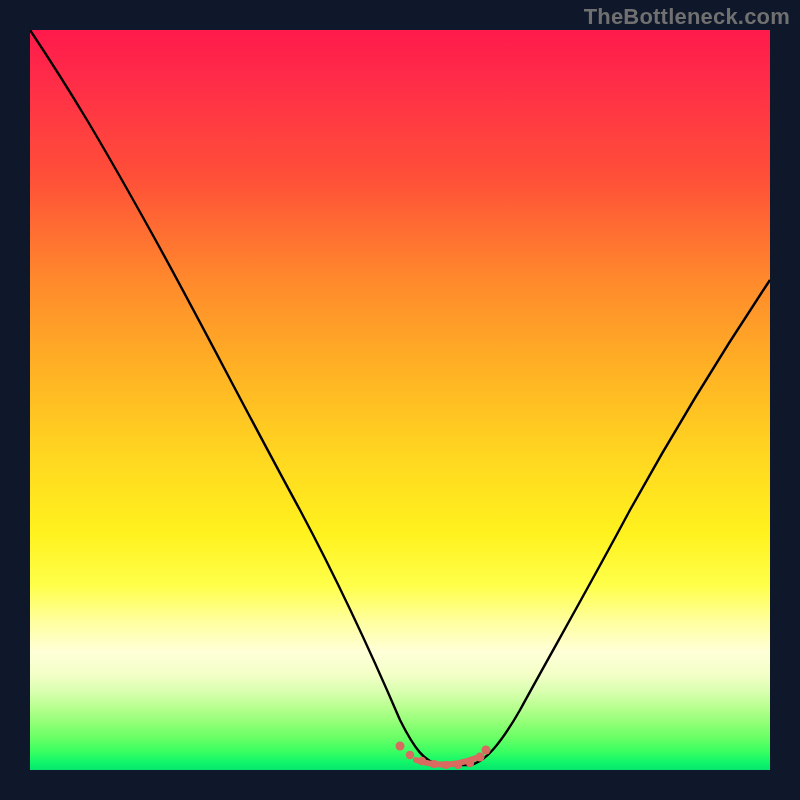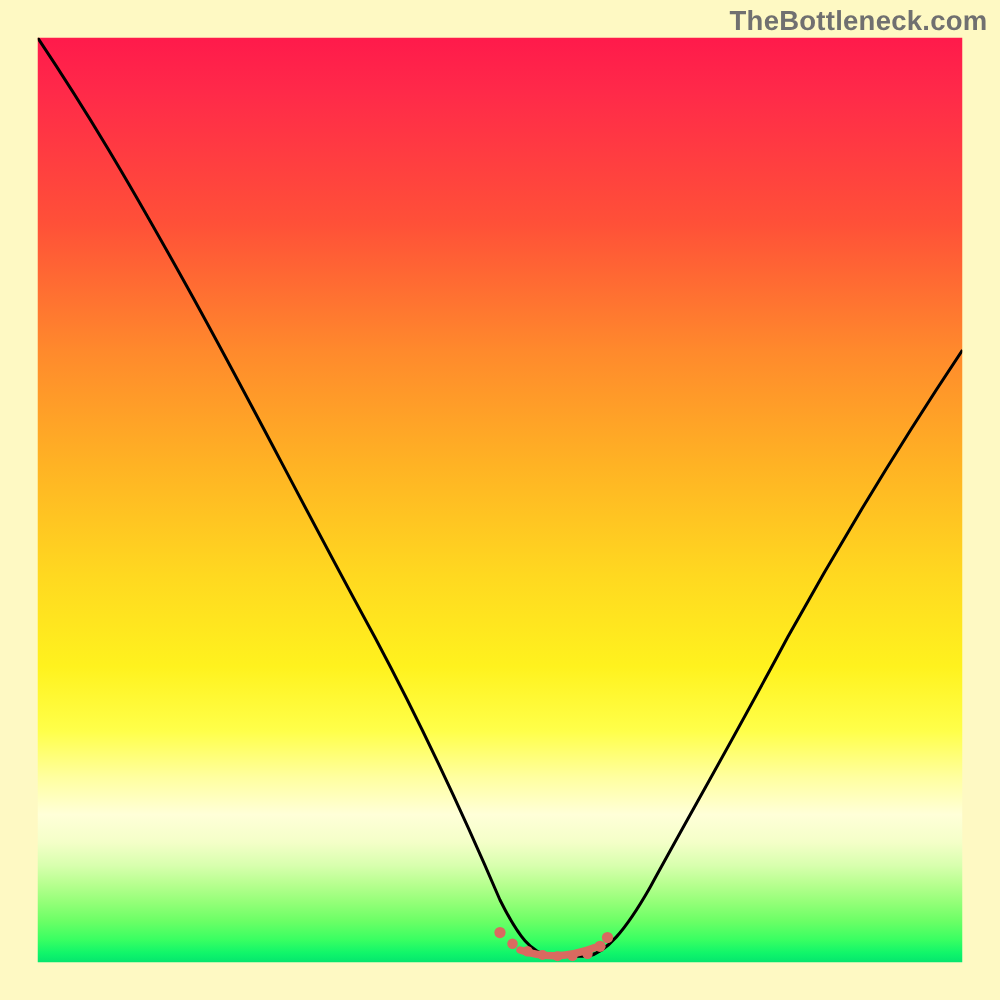--- a/index.html
+++ b/index.html
@@ -8,21 +8,21 @@
     width: 800px;
     height: 800px;
     overflow: hidden;
     background: #000;
     font-family: Arial, Helvetica, sans-serif;
   }
   .frame {
     position: relative;
     width: 800px;
     height: 800px;
-    background: #fef9c3;
+    background: #0f172a;
   }
   .watermark {
     position: absolute;
     top: 4px;
     right: 10px;
     color: #707070;
     font-size: 22px;
     font-weight: 600;
     letter-spacing: 0.2px;
     z-index: 10;

